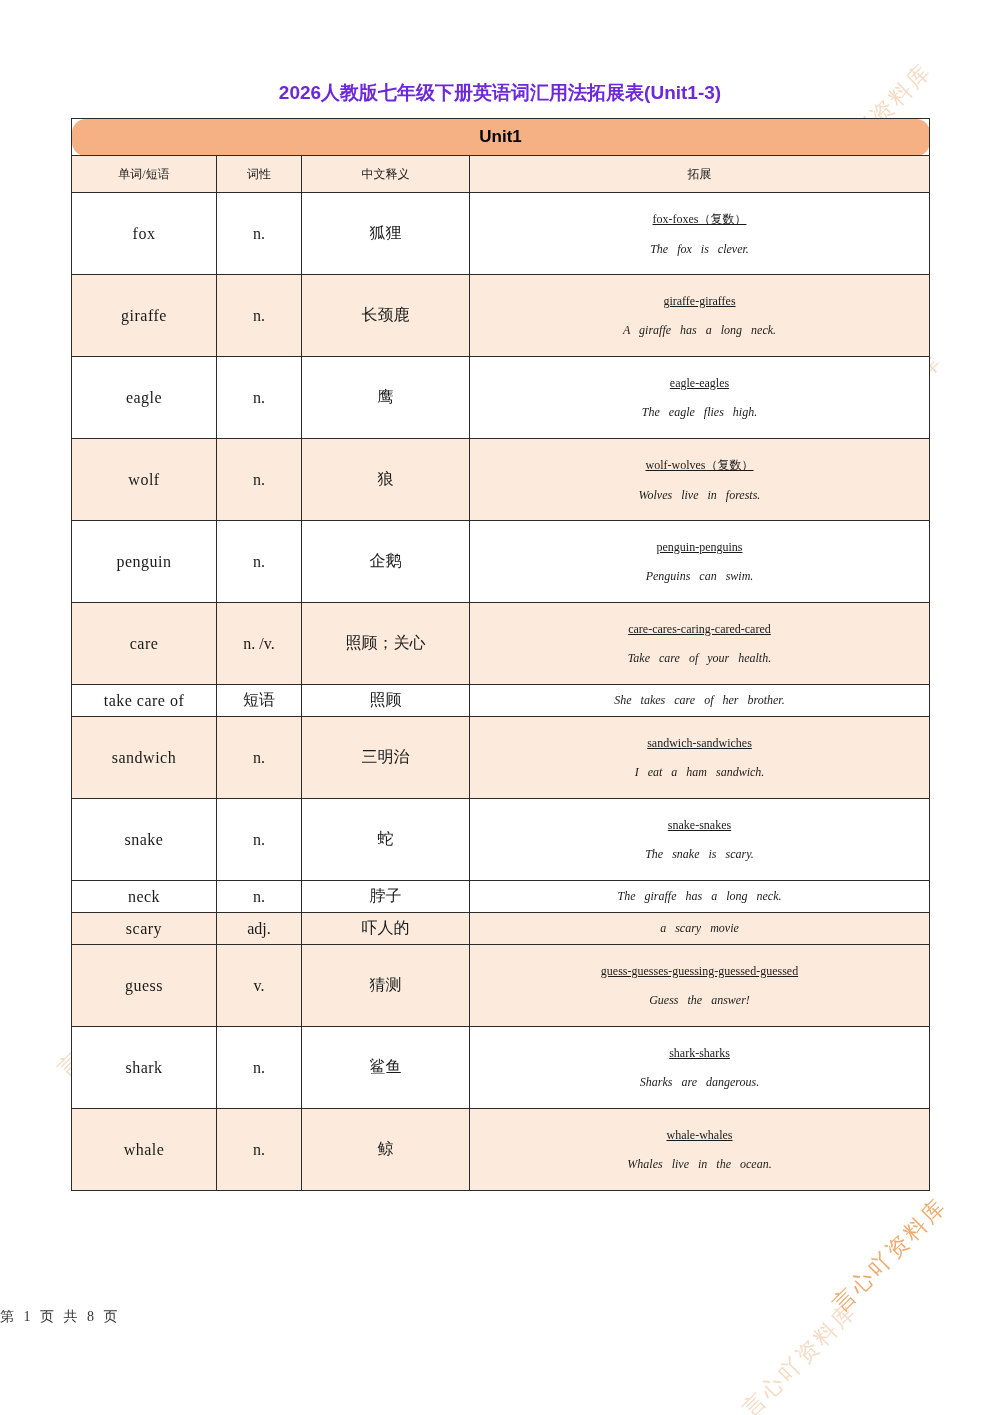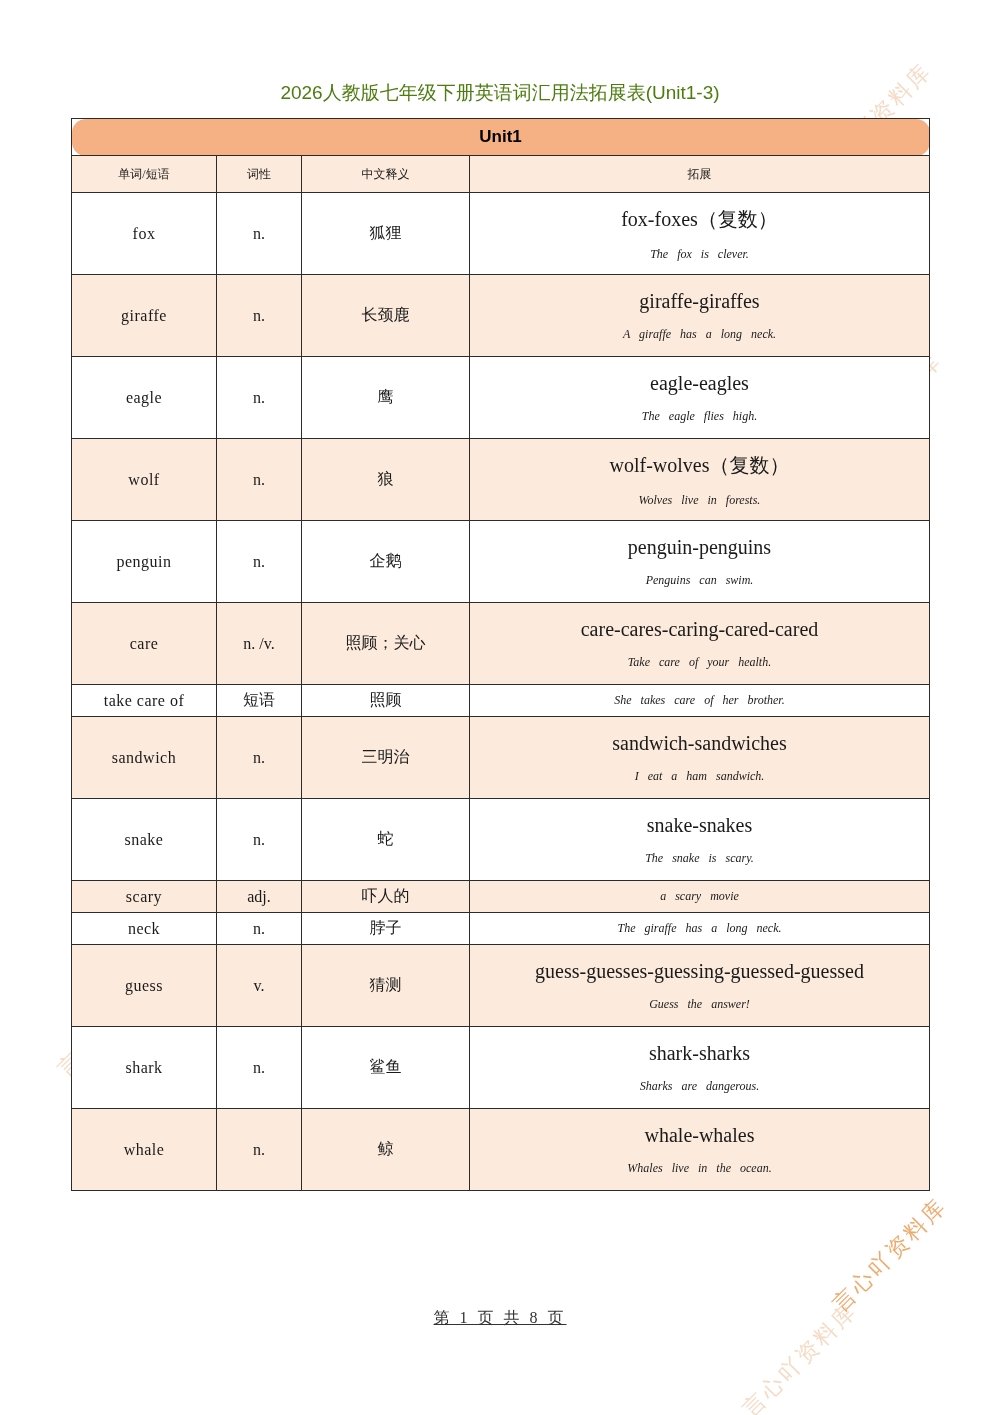--- a/index.html
+++ b/index.html
@@ -14,23 +14,23 @@
     font-family: "Liberation Serif", serif;
     color: #1a1a1a;
   }
   .page-title {
     position: absolute;
     top: 80px;
     left: 0;
     width: 100%;
     text-align: center;
     font-family: "Liberation Sans", sans-serif;
-    font-weight: normal;
+    font-weight: bold;
     font-size: 19px;
-    color: #4d7c0f;
+    color: #6d28d9;
   }
   table.vocab-table {
     position: absolute;
     top: 118px;
     left: 71px;
     width: 858px;
     border-collapse: collapse;
     table-layout: fixed;
   }
   table.vocab-table th,
@@ -54,33 +54,31 @@
   tr.col-header-row th {
     background: #fcebdc;
     height: 37px;
     font-weight: normal;
     font-size: 12px;
   }
   tr.vocab-row td { height: 82px; background: #ffffff; }
   tr.vocab-row.alt td { background: #fcebdc; }
   tr.vocab-row.single td { height: 32px; }
   td.word-cell { font-size: 17px; letter-spacing: 0.5px; }
-  .forms-line { font-size: 20px; margin-bottom: 14px; }
+  .forms-line { font-size: 12px; margin-bottom: 14px; text-decoration: underline; }
   .example-line { font-style: italic; font-size: 12px; word-spacing: 6px; }
   tr.single .example-line { margin: 0; font-style: italic; }
   .page-footer {
     position: absolute;
     top: 1308px;
     left: 0;
     width: 100%;
-    text-align: center;
-    font-size: 16px;
+    font-size: 14px;
     letter-spacing: 3px;
     color: #333333;
-    text-decoration: underline;
   }
   .wm {
     position: absolute;
     font-size: 22px;
     letter-spacing: 3px;
     color: #edbd95;
     opacity: 0.55;
     transform: rotate(-45deg);
     white-space: nowrap;
     pointer-events: none;
@@ -195,36 +193,36 @@
         </tr>
         <tr class="vocab-row">
           <td class="word-cell">snake</td>
           <td class="pos-cell">n.</td>
           <td class="meaning-cell">蛇</td>
           <td class="expansion-cell">
             <div class="forms-line">snake-snakes</div>
             <div class="example-line">The snake is scary.</div>
           </td>
         </tr>
+        <tr class="vocab-row single">
+          <td class="word-cell">neck</td>
+          <td class="pos-cell">n.</td>
+          <td class="meaning-cell">脖子</td>
+          <td class="expansion-cell">
+            <div class="example-line">The giraffe has a long neck.</div>
+          </td>
+        </tr>
         <tr class="vocab-row alt single">
           <td class="word-cell">scary</td>
           <td class="pos-cell">adj.</td>
           <td class="meaning-cell">吓人的</td>
           <td class="expansion-cell">
             <div class="example-line">a scary movie</div>
           </td>
         </tr>
-        <tr class="vocab-row single">
-          <td class="word-cell">neck</td>
-          <td class="pos-cell">n.</td>
-          <td class="meaning-cell">脖子</td>
-          <td class="expansion-cell">
-            <div class="example-line">The giraffe has a long neck.</div>
-          </td>
-        </tr>
         <tr class="vocab-row alt">
           <td class="word-cell">guess</td>
           <td class="pos-cell">v.</td>
           <td class="meaning-cell">猜测</td>
           <td class="expansion-cell">
             <div class="forms-line">guess-guesses-guessing-guessed-guessed</div>
             <div class="example-line">Guess the answer!</div>
           </td>
         </tr>
         <tr class="vocab-row">

